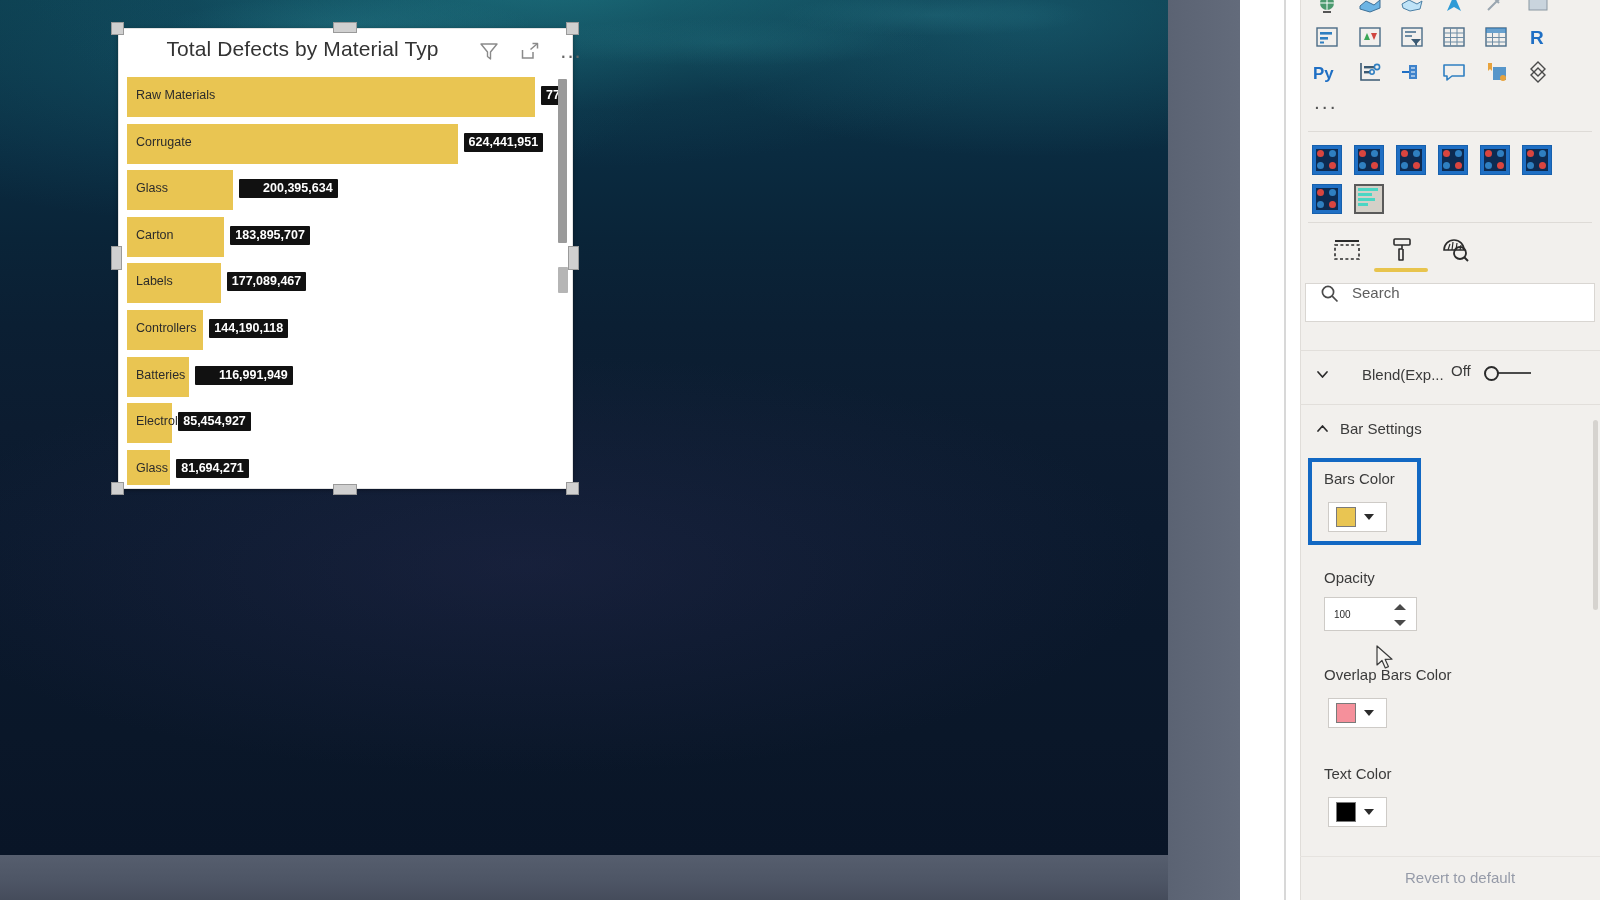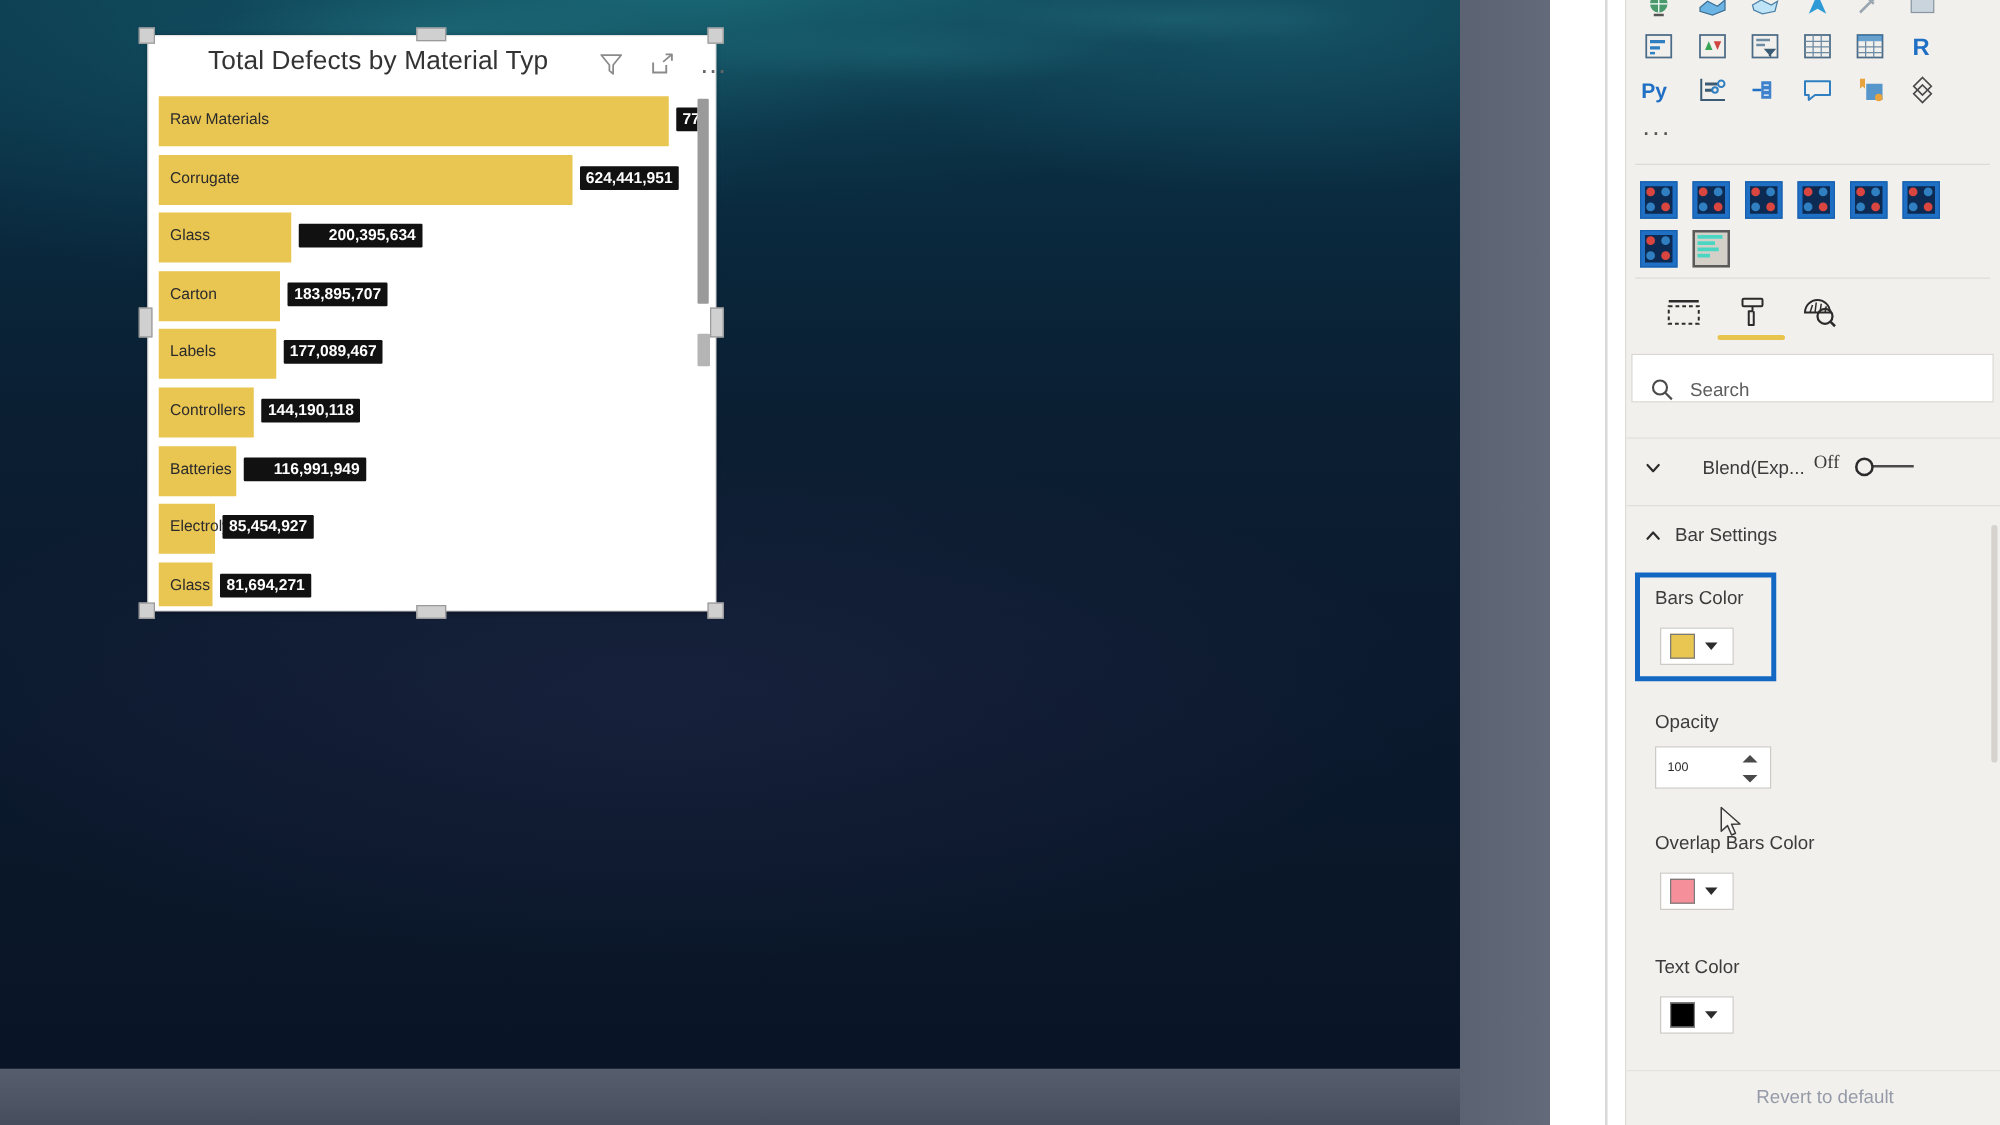--- a/index.html
+++ b/index.html
@@ -193,41 +193,41 @@
   }
   #tab-underline {
     position:absolute; left:74px; top:40px; width:54px; height:4px;
     background:#e8c44d; border-radius:2px;
   }
 
   
   #search-box {
     position:absolute; left:5px; top:283px; width:290px; height:39px;
     background:#ffffff; border:1px solid #d9d6d2;
-    display:flex; align-items:flex-end;
+    display:flex; align-items:flex-start;
   }
   #search-icon { margin-left:14px; display:flex; }
   #search-placeholder { margin-left:13px; font-size:15px; color:#5d5d5d; }
 
   
   .sect-divider {
     position:absolute; left:0; width:300px; height:1px; background:#e2dfdb;
   }
   .sect-head {
     position:absolute; left:0; width:300px; height:44px;
     display:flex; align-items:center;
   }
   .chev {
     margin-left:14px; width:16px; height:16px;
     display:flex; align-items:center; justify-content:center;
   }
   .sect-label { margin-left:10px; font-size:15px; color:#3b3b3b; }
 
   #blend-off-label {
-    position:absolute; left:1451px; top:362px; font-size:15px; color:#3b3b3b;font-family:Liberation Serif, serif;
+    position:absolute; left:1451px; top:362px; font-size:15px; color:#3b3b3b;
   }
   #blend-toggle {
     position:absolute; left:1484px; top:364px; width:48px; height:18px;
   }
   #blend-toggle .tgl-track {
     position:absolute; left:11px; top:8px; width:36px; height:2px; background:#4a4a4a;
   }
   #blend-toggle .tgl-knob {
     position:absolute; left:0; top:2px; width:15px; height:15px;
     border:2px solid #2b2b2b; border-radius:50%; background:#f2f0ed;

